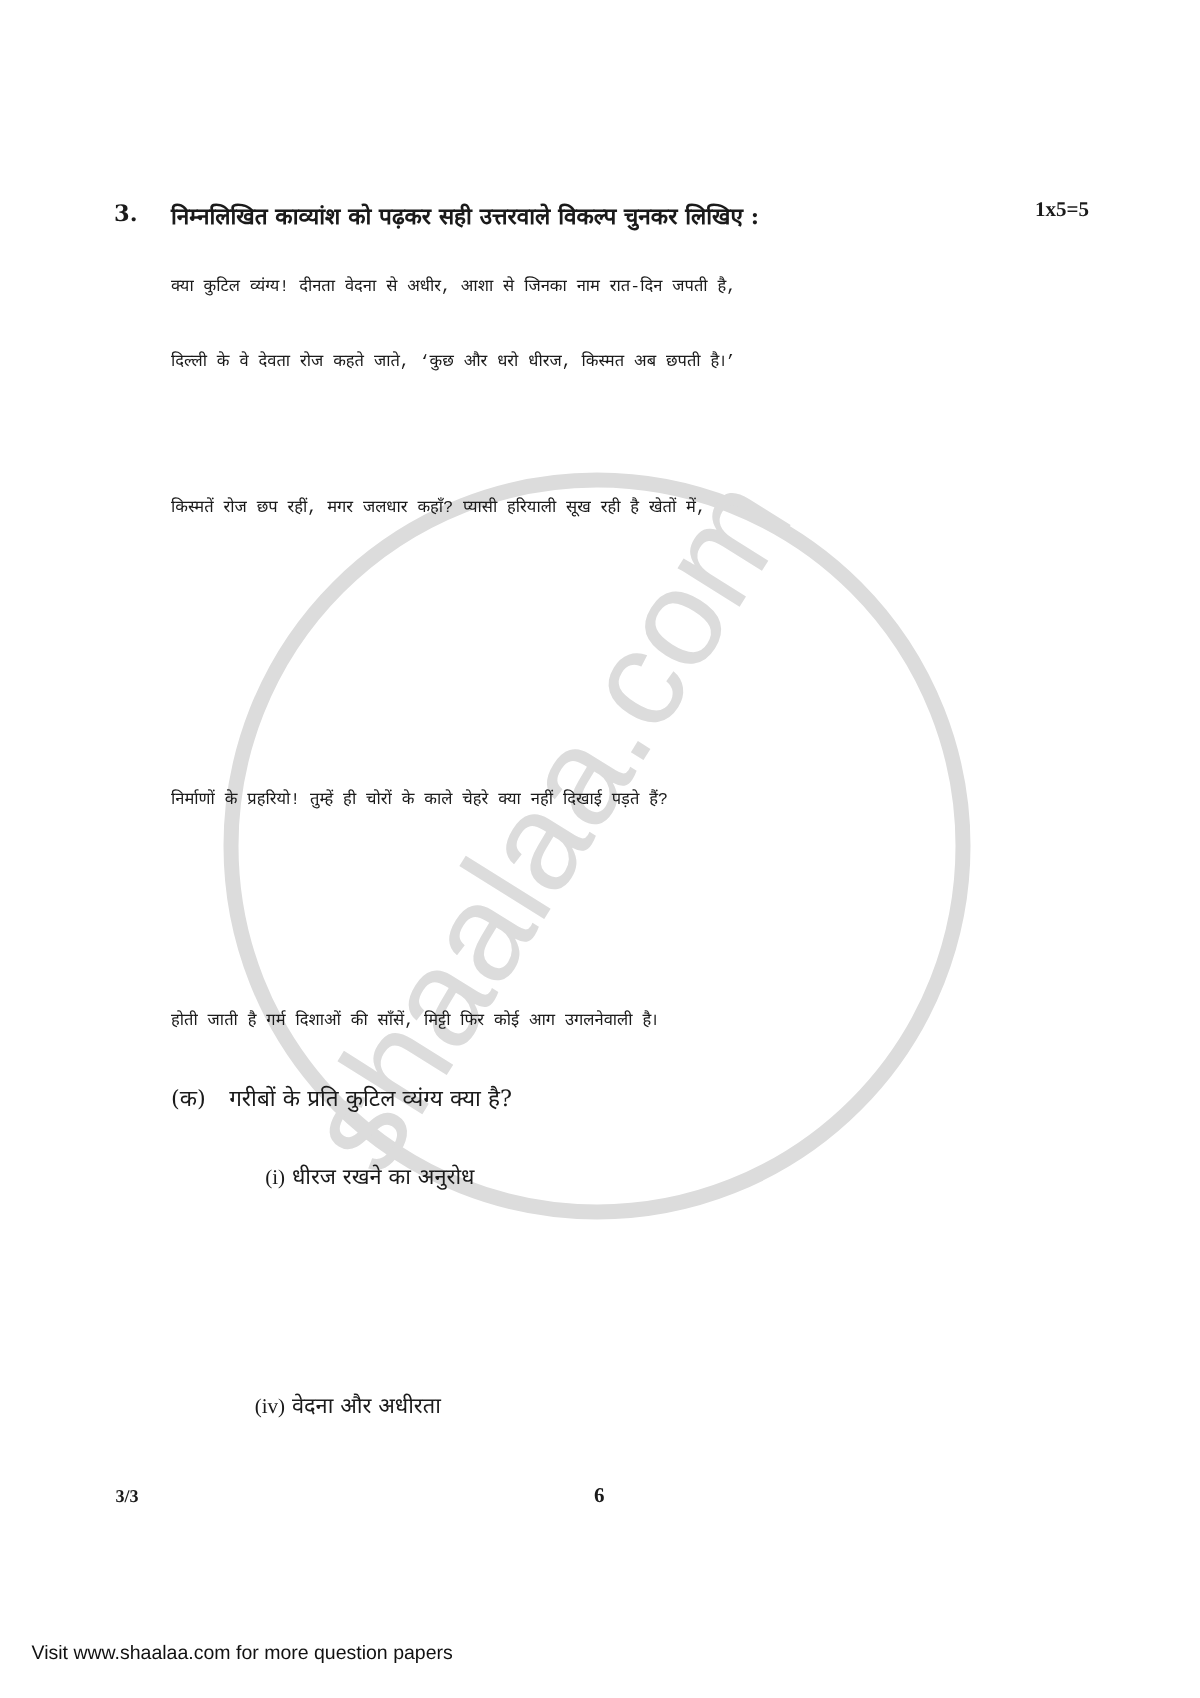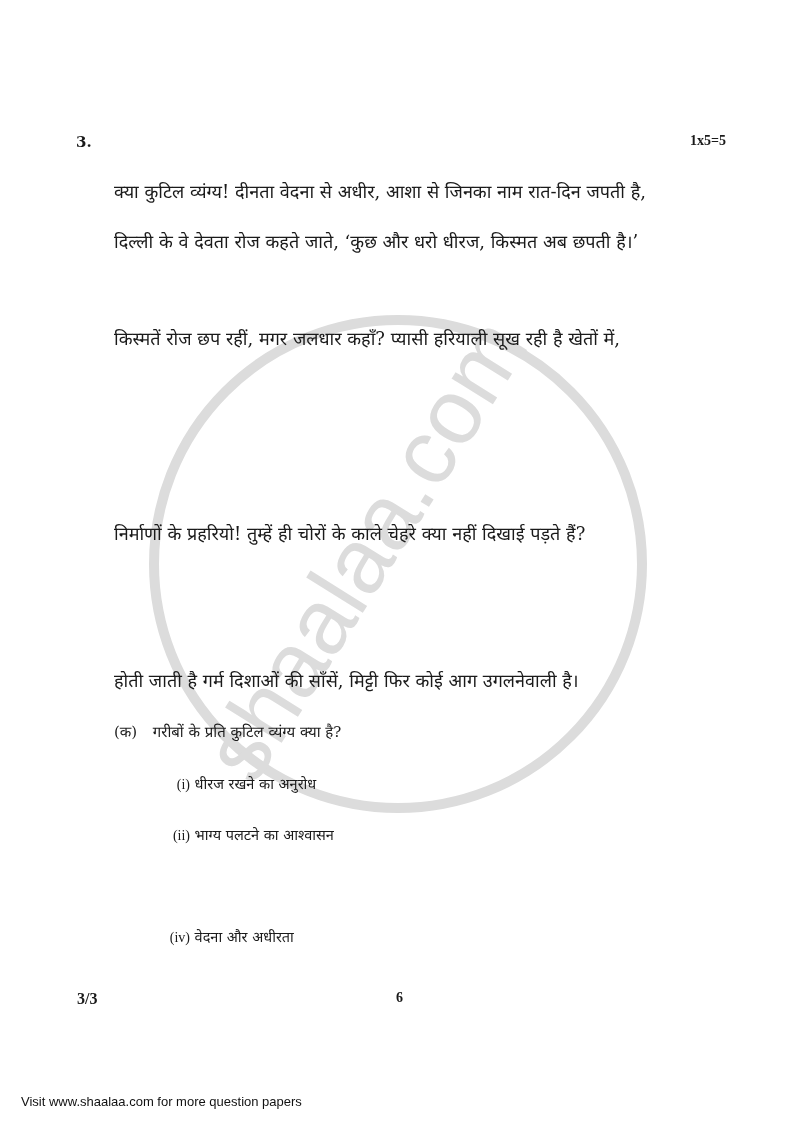--- a/index.html
+++ b/index.html
@@ -50,23 +50,24 @@
     .q-marks {
       position: absolute;
       right: 0;
       top: 0;
       font-family: "Liberation Serif", serif;
       font-size: 14px;
     }
     .line {
       position: absolute;
       left: 114px;
-      font-size: 18px;
+      font-size: 11px;
       white-space: nowrap;
       line-height: 20px;
+      font-family: Liberation Mono, monospace;
     }
     .sub-q {
       position: absolute;
       left: 114px;
       font-size: 15px;
       white-space: nowrap;
     }
     .option {
       position: absolute;
       left: 152px;
@@ -79,21 +80,21 @@
       width: 38px;
       font-family: "Liberation Serif", serif;
       font-size: 14px;
     }
     .footer-left {
       position: absolute;
       left: 77px;
       top: 990px;
       font-family: "Liberation Serif", serif;
       font-weight: bold;
-      font-size: 16px;
+      font-size: 12px;
     }
     .footer-center {
       position: absolute;
       left: 396px;
       top: 990px;
       font-family: "Liberation Serif", serif;
       font-weight: bold;
       font-size: 14px;
     }
     .visit-banner {
@@ -110,20 +111,21 @@
 
 <div class="page">
 
   <svg class="watermark" width="800" height="1132" viewBox="0 0 800 1132">
     <circle cx="398" cy="564" r="244" fill="none" stroke="#dcdcdc" stroke-width="10"></circle>
     <text x="0" y="0" transform="translate(392 566) rotate(-58)" text-anchor="middle" font-family="Liberation Sans, sans-serif" font-size="92" fill="#dcdcdc">shaalaa.com</text>
   </svg>
 
   <div class="q-header">
     <span class="q-number">3.</span>
+    <span class="q-instruction">निम्नलिखित काव्यांश को पढ़कर सही उत्तरवाले विकल्प चुनकर लिखिए :</span>
     <span class="q-marks">1x5=5</span>
   </div>
 
   <div class="line" style="top:182px;">क्या कुटिल व्यंग्य! दीनता वेदना से अधीर, आशा से जिनका नाम रात-दिन जपती है,</div>
   <div class="line" style="top:329px;">किस्मतें रोज छप रहीं, मगर जलधार कहाँ?  प्यासी हरियाली सूख रही है खेतों में,</div>
 
   <div class="line" style="top:232px;">दिल्ली के वे देवता रोज कहते जाते, ‘कुछ और धरो धीरज, किस्मत अब छपती है।’</div>
 
   <div class="line" style="top:524px;">निर्माणों के प्रहरियो! तुम्हें ही चोरों के काले चेहरे क्या नहीं दिखाई पड़ते हैं?</div>
 
@@ -132,24 +134,20 @@
   <div class="sub-q" style="top:721px;">
     <span>(क)</span>
     <span style="display:inline-block;width:6px;"></span>
     <span>गरीबों के प्रति कुटिल व्यंग्य क्या है?</span>
   </div>
 
   <div class="option" style="top:773px;">
     <span class="roman">(i)</span>
     <span>धीरज रखने का अनुरोध</span>
   </div>
-  <div class="option" style="top:824px;">
-    <span class="roman">(ii)</span>
-    <span>भाग्य पलटने का आश्वासन</span>
-  </div>
   <div class="option" style="top:926px;">
     <span class="roman">(iv)</span>
     <span>वेदना और अधीरता</span>
   </div>
 
   <div class="footer-left">3/3</div>
   <div class="footer-center">6</div>
 
   <div class="visit-banner">Visit www.shaalaa.com for more question papers</div>
 </div>

